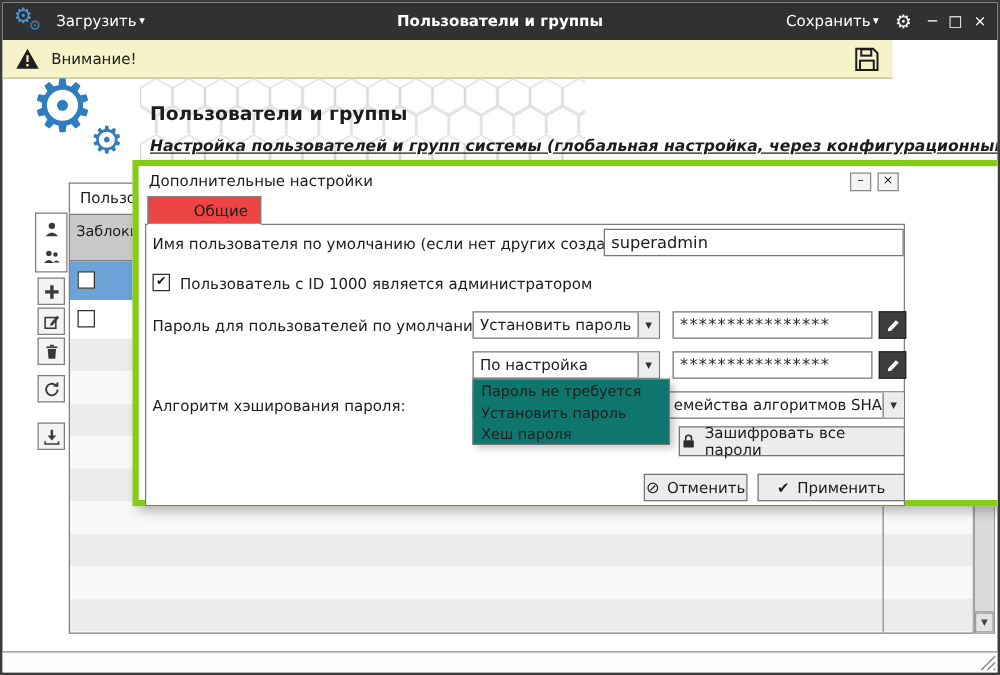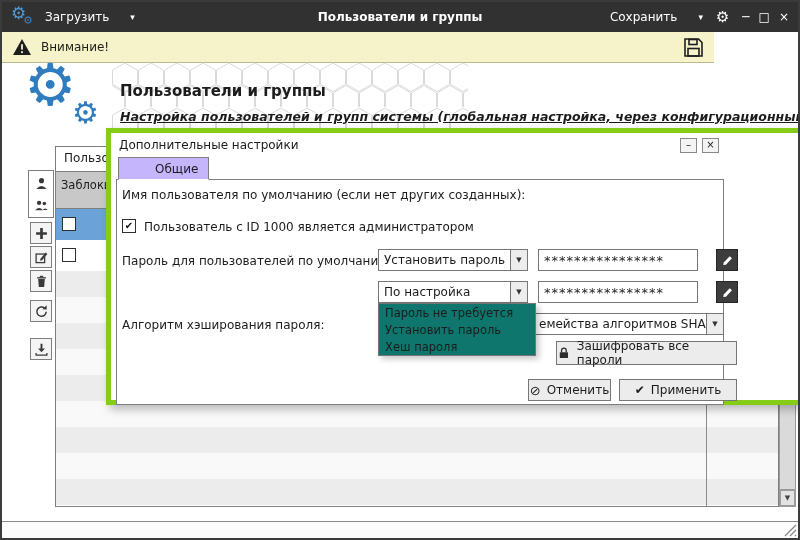--- a/index.html
+++ b/index.html
@@ -5,21 +5,21 @@
 *{box-sizing:border-box;margin:0;padding:0;}
 body{width:800px;height:540px;font-family:"DejaVu Sans",sans-serif;color:#1c1c1c;background:#fff;}
 .abs{position:absolute;}
 #win{position:relative;width:800px;height:540px;border:2px solid #3b3b3b;background:#fff;overflow:hidden;}
 
 
 #titlebar{left:0;top:0;width:796px;height:30px;background:#313131;color:#fff;display:flex;align-items:center;padding:0 9px;font-size:12px;}
 .tb-logo{position:relative;width:26px;height:26px;margin-right:8px;}
 .tb-logo .g1{position:absolute;left:0;top:1px;font-size:17px;line-height:1;color:#4e9ad8;}
 .tb-logo .g2{position:absolute;left:12px;top:11px;font-size:11px;line-height:1;color:#3f7fb8;}
-.tb-menu{display:flex;align-items:center;gap:21px;cursor:pointer;}
+.tb-menu{display:flex;align-items:center;gap:2px;cursor:pointer;}
 .caret{font-size:9px;}
 #tb-title{position:absolute;left:0;right:0;top:0;height:30px;display:flex;align-items:center;justify-content:center;font-weight:bold;pointer-events:none;}
 .tb-right{margin-left:auto;display:flex;align-items:center;gap:13px;}
 .tb-gear{font-size:15px;cursor:pointer;}
 .winctl{display:flex;align-items:center;gap:9px;font-size:12px;}
 .winctl span{cursor:pointer;line-height:1;}
 
 
 #warnbar{left:0;top:30px;width:712px;height:31px;background:#f6f2ca;border-bottom:1px solid #bdb98f;display:flex;align-items:center;gap:9px;padding:0 10px;font-size:12px;}
 #warn-save{margin-left:auto;cursor:pointer;display:flex;}
@@ -52,29 +52,29 @@
 #sthumb{position:absolute;left:0;top:16px;width:15px;height:302px;background:#dadada;border-top:1px solid #9a9a9a;border-bottom:1px solid #9a9a9a;cursor:pointer;}
 
 
 #statusbar{left:0;top:519px;width:796px;height:17px;border-top:1px solid #8a8a8a;background:#fcfcfc;}
 
 
 #dlg{left:104px;top:126px;width:706px;height:277px;background:#fff;border:5px solid #84cc16;box-shadow:4px 4px 9px rgba(0,0,0,.28);z-index:10;}
 #dlg-tb{position:absolute;left:0;top:0;width:616px;height:24px;display:flex;align-items:center;padding:0 8px;font-size:12px;background:#fff;}
 .dlg-ctl{width:17px;height:15px;border:1px solid #8a8a8a;background:#f4f4f4;display:flex;align-items:center;justify-content:center;font-size:10px;margin-left:5px;cursor:pointer;line-height:1;}
 .dtab{position:absolute;top:24px;height:22px;display:flex;align-items:center;padding:0 10px;font-size:12px;border:1px solid #7e7e7e;cursor:pointer;white-space:nowrap;}
-#dtab1{left:7px;background:#c4b5fd;border-bottom:1px solid #fff;z-index:2;height:23px;padding-left:36px;}
+#dtab1{left:7px;background:#ef4444;border-bottom:1px solid #fff;z-index:2;height:23px;padding-left:36px;}
 #dtab2{left:65px;background:#e6e6e6;}
 #dframe{position:absolute;left:5px;top:46px;width:608px;height:226px;border:1px solid #7e7e7e;background:#fff;}
 .dlabel{position:absolute;font-size:12px;white-space:nowrap;}
 .inp{position:absolute;height:22px;border:1px solid #767676;background:#fff;font-size:13px;display:flex;align-items:center;padding:0 5px;white-space:nowrap;overflow:hidden;cursor:text;}
 .sel{position:absolute;height:22px;border:1px solid #767676;background:#fff;display:flex;align-items:stretch;font-size:12px;cursor:pointer;}
 .sval{flex:1;display:flex;align-items:center;padding:0 5px;white-space:nowrap;overflow:hidden;}
 .sarw{width:17px;border-left:1px solid #767676;background:#ededed;display:flex;align-items:center;justify-content:center;font-size:7px;color:#333;}
-.btn{position:absolute;border:1px solid #767676;background:#ececec;display:flex;align-items:center;justify-content:center;gap:6px;font-size:12px;cursor:pointer;margin-left:13px;}
+.btn{position:absolute;border:1px solid #767676;background:#ececec;display:flex;align-items:center;justify-content:center;gap:6px;font-size:12px;cursor:pointer;}
 .penbtn{background:#3d3d3d;border-color:#262626;}
 #ddl{position:absolute;left:267px;top:170px;width:158px;background:#0f766e;border:1px solid #767676;box-shadow:3px 3px 6px rgba(0,0,0,.22);z-index:5;}
 .ddi{height:17px;display:flex;align-items:center;padding:0 6px;font-size:11.5px;white-space:nowrap;cursor:pointer;}
 </style>
 </head>
 <body>
 
 <div id="win">
 
   <div id="titlebar" class="abs">
@@ -222,20 +222,21 @@
       <span>Дополнительные настройки</span>
       <span style="margin-left:auto;display:flex;">
         <span class="dlg-ctl">–</span>
         <span class="dlg-ctl">×</span>
       </span>
     </div>
     <div class="dtab" id="dtab1">Общие</div>
     <div id="dframe"></div>
 
     <span class="dlabel" style="left:11px;top:55px;">Имя пользователя по умолчанию (если нет других созданных):</span>
+    <div class="inp" style="left:372px;top:50px;width:240px;">superadmin</div>
 
     <span class="cb abs" style="left:11px;top:86px;">✔</span>
     <span class="dlabel" style="left:33px;top:87px;">Пользователь с ID 1000 является администратором</span>
 
     <span class="dlabel" style="left:11px;top:121px;">Пароль для пользователей по умолчанию:</span>
     <div class="sel" style="left:267px;top:116px;width:150px;">
       <span class="sval">Установить пароль</span>
       <span class="sarw">▼</span>
     </div>
     <div class="inp" style="left:427px;top:116px;width:160px;letter-spacing:1px;">****************</div>

